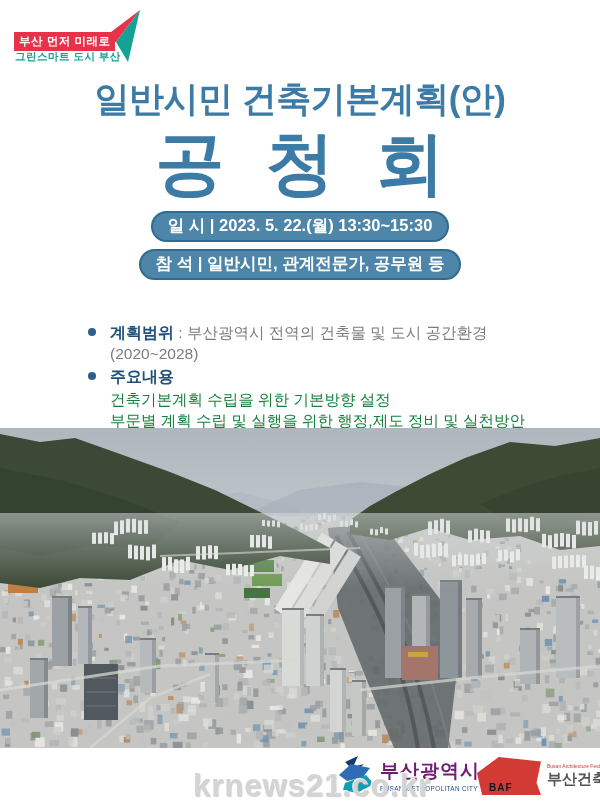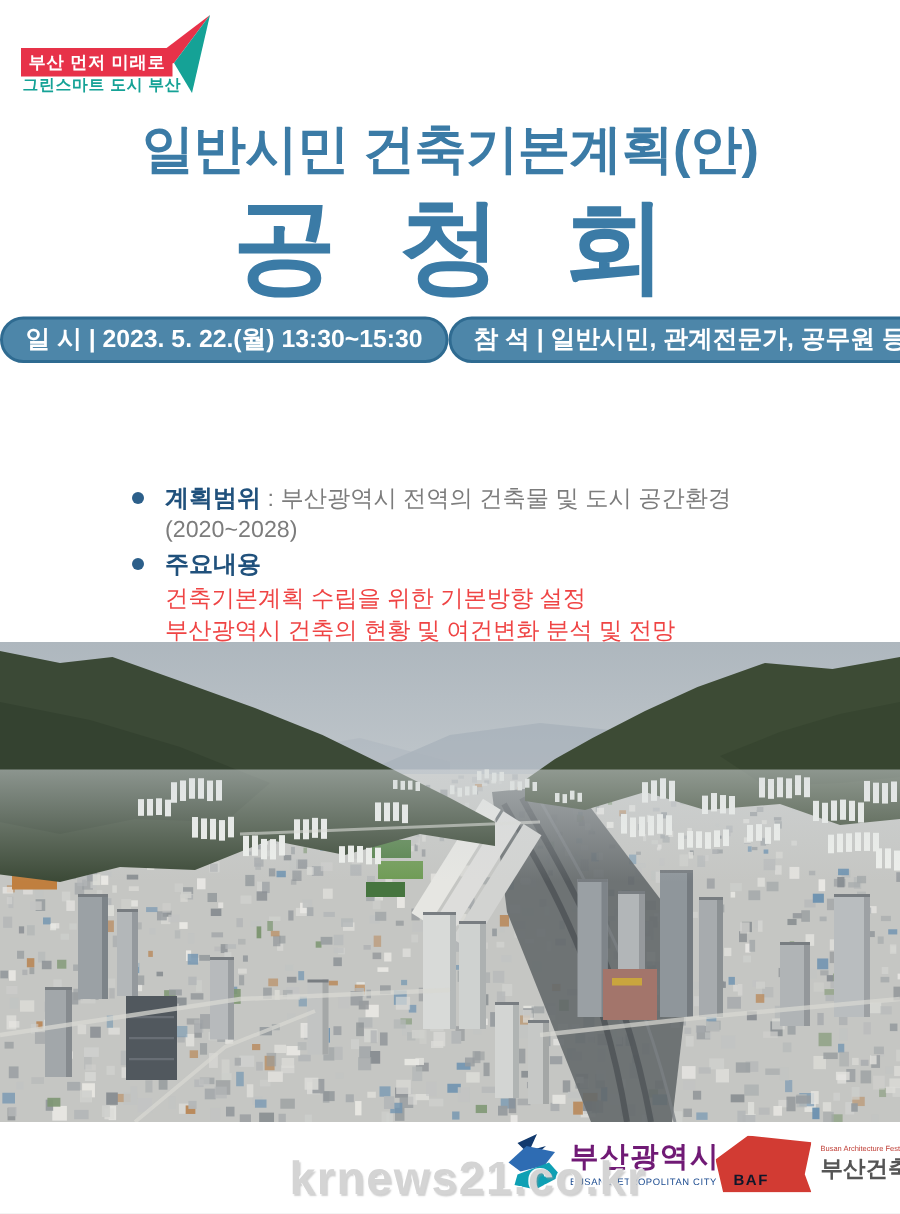--- a/index.html
+++ b/index.html
@@ -22,32 +22,32 @@
   .title1{
     position:absolute;left:0;top:76px;width:600px;text-align:center;
     font-size:35px;font-weight:800;color:#3b7ba6;letter-spacing:-0.5px;
   }
   .title2{
     position:absolute;left:0;top:118px;width:600px;text-align:center;
     font-size:69px;font-weight:800;color:#3b7ba6;letter-spacing:0.16em;text-indent:0.16em;
     white-space:nowrap;
   }
   
-  .pills{position:absolute;left:0;top:211px;width:600px;display:flex;flex-direction:row;align-items:center;}
+  .pills{position:absolute;left:0;top:211px;width:600px;display:flex;flex-direction:column;align-items:center;}
   .pill{
     background:#4d86a9;border:2.5px solid #2f6b91;border-radius:16px;color:#ffffff;
     font-size:16.5px;font-weight:bold;padding:2px 15px 3px 15px;margin-bottom:7px;white-space:nowrap;
   }
   
   .details{position:absolute;left:88px;top:322px;width:470px;}
   .bullet-row{display:flex;margin-bottom:2px;}
   .dot{width:8px;height:8px;border-radius:50%;background:#2c5f8a;margin:6px 14px 0 0;flex:0 0 8px;}
   .bullet-text{font-size:15.5px;color:#7c7c7c;line-height:21px;}
   .bullet-head{font-weight:bold;color:#20517c;font-size:16px;}
-  .sublines{margin-left:22px;font-size:15.5px;color:#ef4444;line-height:21px;}
+  .sublines{margin-left:22px;font-size:15.5px;color:#15803d;line-height:21px;}
   
   .photo{position:absolute;left:0;top:428px;width:600px;height:320px;overflow:hidden;background:#c0c5c8;}
   
   .footer{position:absolute;left:0;top:748px;width:600px;height:61px;background:#fff;}
   .watermark{
     position:absolute;left:193px;top:20px;font-size:31px;font-weight:bold;color:#d4d4d4;
     letter-spacing:1px;z-index:5;
     text-shadow:-1px -1px 0 rgba(255,255,255,.95), 1px 1px 1px rgba(150,150,150,.45);
   }
   .busan-logo{position:absolute;left:336px;top:7px;display:flex;align-items:center;z-index:2;}
@@ -92,20 +92,21 @@
     <div class="bullet-row">
       <span class="dot"></span>
       <span class="bullet-text"><span class="bullet-head">계획범위</span><span> : 부산광역시 전역의 건축물 및 도시 공간환경 (2020~2028)</span></span>
     </div>
     <div class="bullet-row">
       <span class="dot"></span>
       <span class="bullet-text"><span class="bullet-head">주요내용</span></span>
     </div>
     <div class="sublines">
       <div>건축기본계획 수립을 위한  기본방향 설정</div>
+      <div>부문별 계획 수립 및 실행을 위한 행정,제도 정비 및 실천방안</div>
       <div>부산광역시 건축의 현황 및 여건변화 분석 및 전망</div>
     </div>
   </div>
 
   <div class="photo">
     <svg id="photo-svg" width="600" height="320" viewBox="0 0 600 320">
       <defs>
         <linearGradient id="skyG" x1="0" y1="0" x2="0" y2="1">
           <stop offset="0" stop-color="#aeb7be"></stop>
             <stop offset="1" stop-color="#cbd0d3"></stop>

